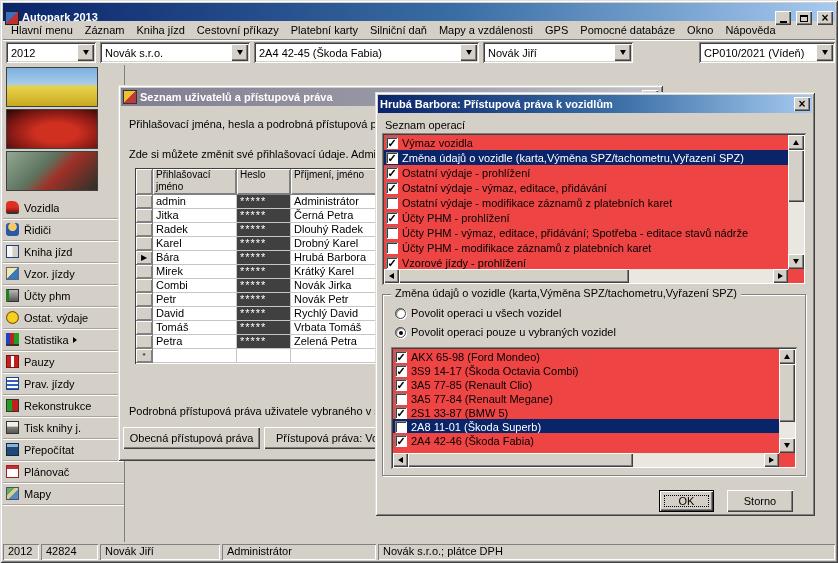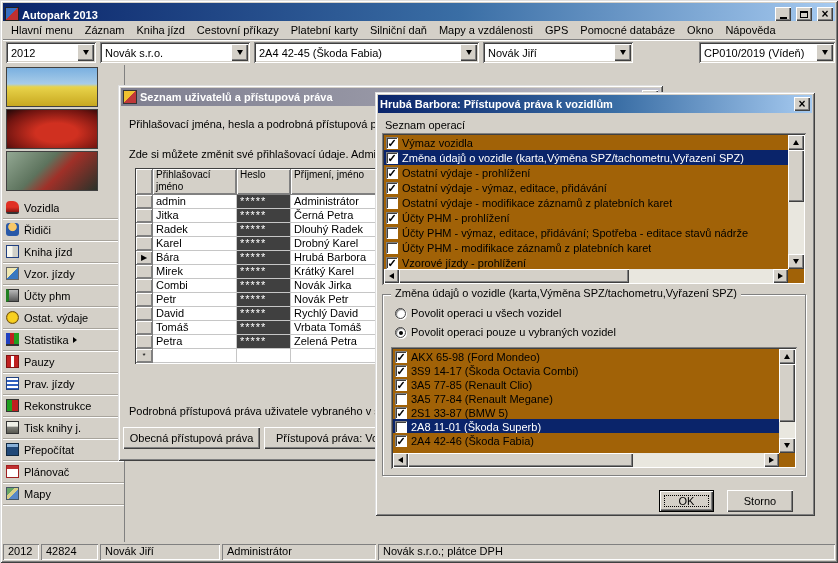--- a/index.html
+++ b/index.html
@@ -5,21 +5,21 @@
   * { margin:0; padding:0; box-sizing:border-box; font-family:"Liberation Sans", sans-serif; }
   html,body { width:838px; height:563px; }
   body { position:relative; background:#d4d0c8; overflow:hidden; font-size:11px; color:#000; }
 
   .app { position:absolute; inset:0; background:#d4d0c8;
          box-shadow: inset 1px 1px 0 #dfdfdf, inset -1px -1px 0 #404040, inset 2px 2px 0 #fff, inset -2px -2px 0 #808080; }
 
   
   .titlebar { position:absolute; left:3px; top:3px; right:3px; height:18px;
               background:linear-gradient(90deg,#0a246a 0%,#3a6ea5 55%,#a6caf0 100%);
-              display:flex; align-items:flex-end; gap:3px; padding:0 2px; }
+              display:flex; align-items:flex-start; gap:3px; padding:8px 2px; }
   .title-text { color:#fff; font-weight:bold; font-size:11px; flex:1; white-space:nowrap; overflow:hidden; }
   .app-icon { width:14px; height:14px; background:linear-gradient(135deg,#3a6ec0 50%,#c03030 50%); border:1px solid #222; flex:none; }
   .cap-btn { width:16px; height:14px; background:#d4d0c8; flex:none;
              box-shadow: inset 1px 1px 0 #fff, inset -1px -1px 0 #404040, inset -2px -2px 0 #808080;
              display:inline-flex; align-items:center; justify-content:center; margin-left:2px; position:relative; }
   .g-min { width:7px; height:2px; background:#000; margin-top:7px; }
   .g-max { width:8px; height:7px; border:1px solid #000; border-top-width:2px; }
   .g-close::before { content:"×"; font-size:12px; font-weight:bold; line-height:12px; }
 
   
@@ -100,21 +100,21 @@
               border-color:#808080; height:26px; white-space:normal; line-height:12px; font-size:10px; letter-spacing:0; color:#000; }
   .footer-text { position:absolute; left:11px; top:320px; right:6px; white-space:nowrap; overflow:hidden; }
   .pushbtn { position:absolute; height:22px; background:#d4d0c8; display:flex; align-items:center; justify-content:center;
              box-shadow: inset 1px 1px 0 #fff, inset -1px -1px 0 #404040, inset -2px -2px 0 #808080; white-space:nowrap; overflow:hidden; }
   .ub1 { left:5px; top:342px; width:137px; }
   .ub2 { left:146px; top:342px; width:210px; justify-content:flex-start; padding-left:12px; }
 
   
   .win-rights { left:375px; top:92px; width:440px; height:424px; z-index:2; }
   .ops-label { position:absolute; left:10px; top:27px; }
-  .listbox { position:absolute; background:#a16207;
+  .listbox { position:absolute; background:#ef4444;
              box-shadow: inset 1px 1px 0 #808080, inset -1px -1px 0 #d4d0c8, inset 2px 2px 0 #404040, inset -2px -2px 0 #fff; }
   .ops-list { left:7px; top:41px; width:424px; height:152px; }
   .lb-items { position:absolute; left:2px; top:2px; right:18px; bottom:16px; overflow:hidden; }
   .chk-row { display:flex; align-items:center; white-space:nowrap; }
   .ops-list .chk-row { height:15px; }
   .veh-list .chk-row { height:14px;align-items:flex-end; }
   .chk-row.selected { background:#0a246a; color:#fff; }
   .cbx { width:12px; height:12px; flex:none; margin:0 4px 0 2px; background:#fff; color:#000;
          box-shadow: inset 1px 1px 0 #808080, inset -1px -1px 0 #fff, inset 2px 2px 0 #404040;
          font-size:11px; font-weight:bold; line-height:12px; text-align:center; }
@@ -206,21 +206,21 @@
           <span class="t-down"></span>
         </span>
     </div>
     <div class="combo c-driver">
       <span class="combo-text">Novák Jiří</span>
       <span class="combo-btn">
           <span class="t-down"></span>
         </span>
     </div>
     <div class="combo c-trip">
-      <span class="combo-text">CP010/2019 (Vídeň)</span>
+      <span class="combo-text">CP010/2021 (Vídeň)</span>
       <span class="combo-btn">
           <span class="t-down"></span>
         </span>
     </div>
   </div>
 
   <div class="sidebar">
     <div class="side-img img1"></div>
     <div class="side-img img2"></div>
     <div class="side-img img3"></div>

